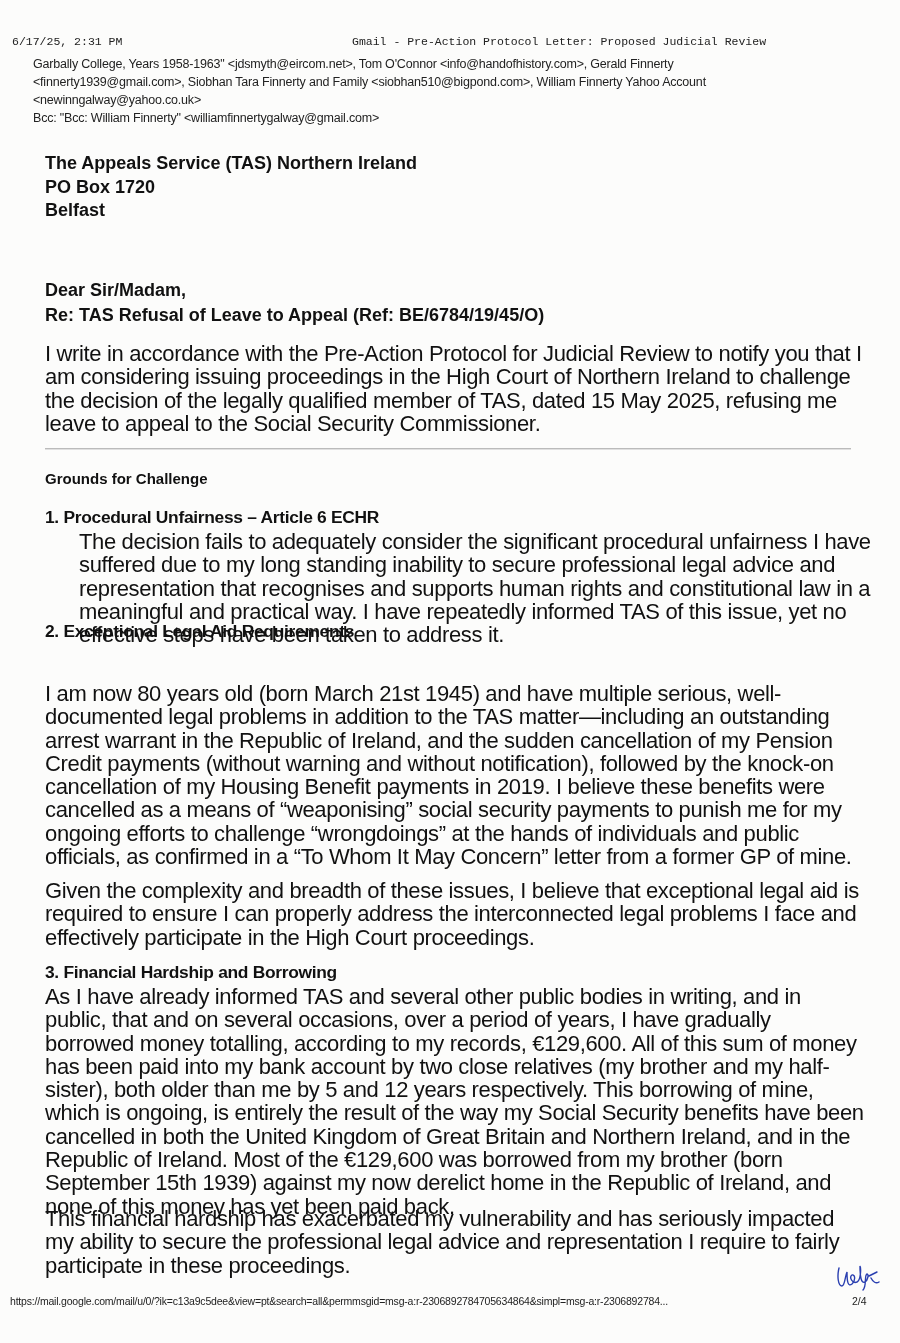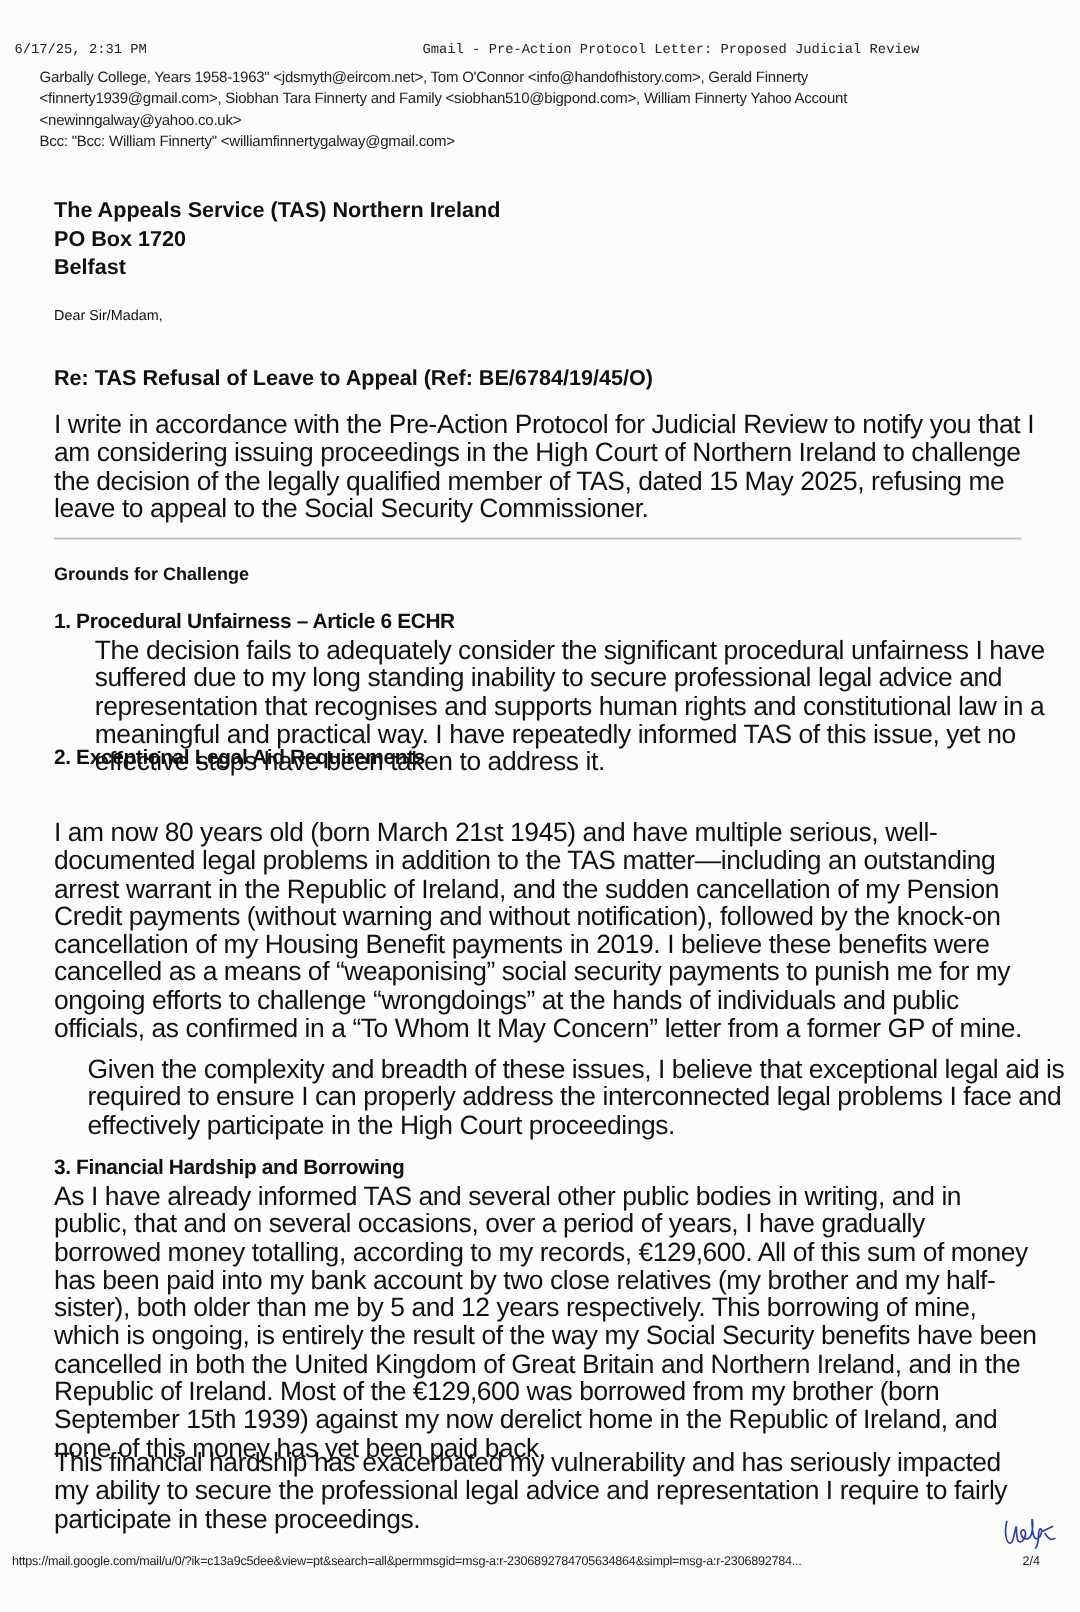--- a/index.html
+++ b/index.html
@@ -6,33 +6,33 @@
   body {
     width: 900px; height: 1343px; background: #fcfcfb; position: relative; overflow: hidden;
     font-family: "Liberation Sans", sans-serif; color: #111;
   }
   .hdr { position: absolute; top: 35px; font-size: 11.5px; color: #222; font-family: Liberation Mono, monospace; }
   .hdr-date { left: 12px; }
   .hdr-title { left: 352px; }
   .recip { position: absolute; left: 33px; top: 55px; width: 840px; font-size: 12.5px; line-height: 18px; color: #222; letter-spacing: -0.2px; }
   .recip div { white-space: nowrap; }
   .letter { position: absolute; left: 45px; width: 820px; }
-  .addr { top: 152px; font-weight: bold; font-size: 18px; line-height: 23.5px; margin-top: 12px; }
-  .greet { top: 256px; font-weight: normal; font-size: 12px; }
+  .addr { top: 152px; font-weight: bold; font-size: 18px; line-height: 23.5px; }
+  .greet { top: 280px; font-weight: bold; font-size: 18px; }
   .re { top: 305px; font-weight: bold; font-size: 18px; }
   .p { font-size: 22px; line-height: 23.3px; letter-spacing: -0.35px; }
   .intro { top: 342px; }
   .rule { position: absolute; left: 45px; top: 448px; width: 806px; height: 1px; background: #bbb; border-bottom: 1px solid #e0e0e0; }
   .grounds { position: absolute; left: 45px; top: 470px; font-weight: bold; font-size: 15px; }
   .h { font-weight: bold; font-size: 17.4px; letter-spacing: -0.3px; }
   .s1h { top: 507px; }
   .s1p { top: 530px; margin-left: 34px; }
   .s2h { top: 621px; }
   .s2p { top: 682px; }
-  .s2p2 { top: 879px; margin-left: 28px; }
+  .s2p2 { top: 879px; }
   .s3h { top: 962px; }
   .s3p { top: 985px; }
   .s3p2 { top: 1207px; }
   .footer-url { position: absolute; left: 10px; top: 1295px; font-size: 10.5px; color: #222; white-space: nowrap; letter-spacing: -0.2px; }
   .footer-page { position: absolute; left: 852px; top: 1295px; font-size: 10.5px; color: #222; }
   .sig { position: absolute; left: 833px; top: 1262px; width: 50px; height: 30px; }
 </style>
 </head>
 <body>
 

